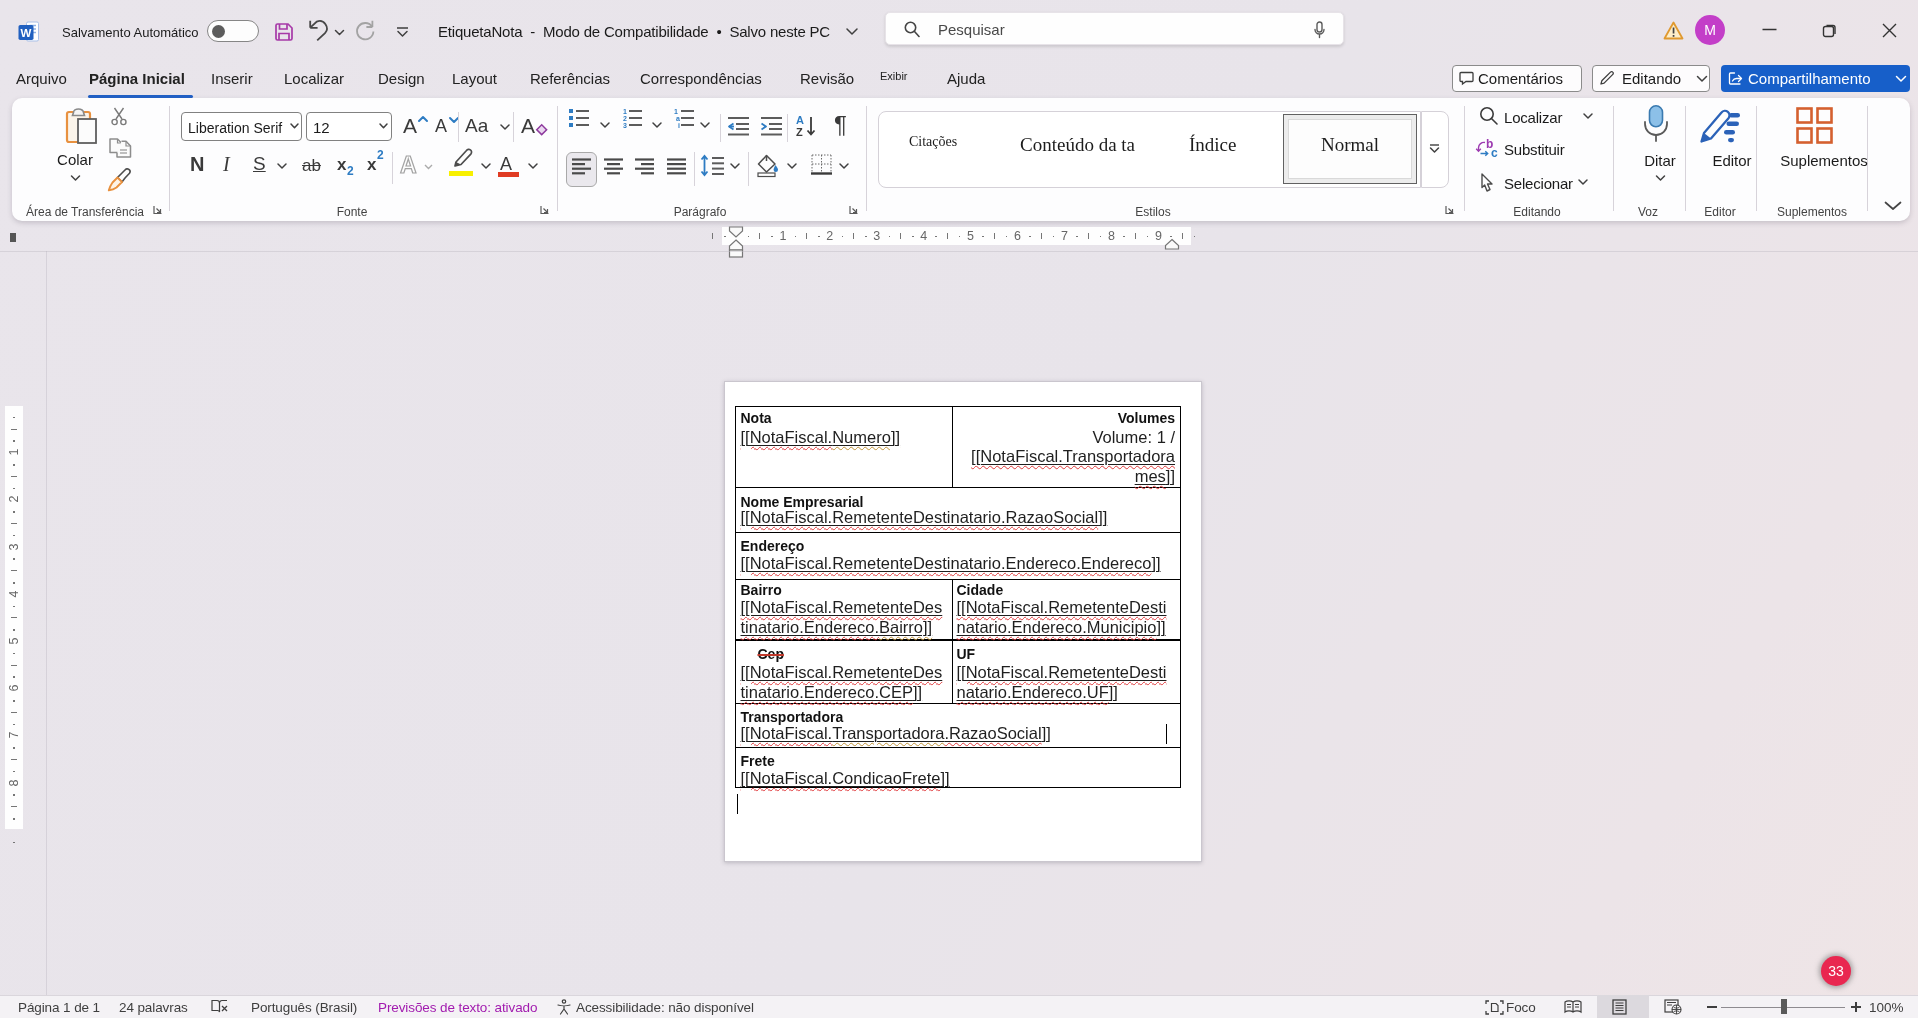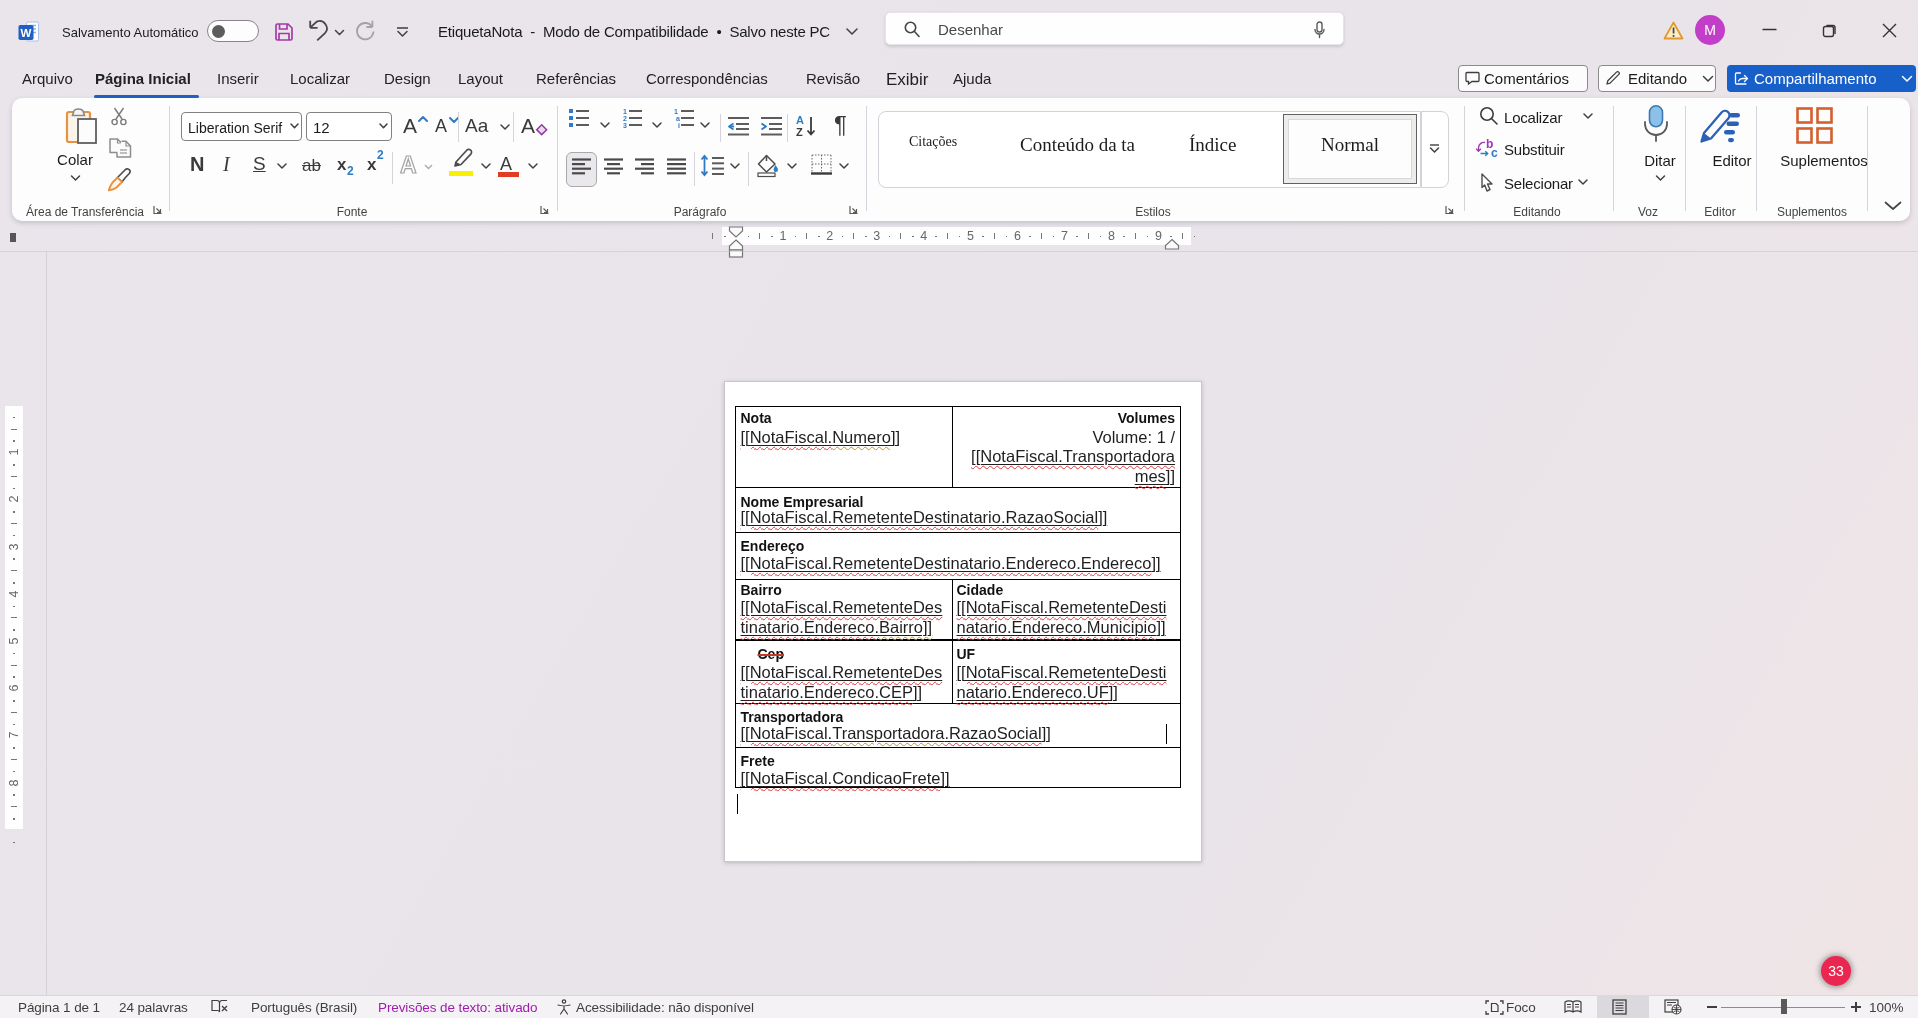--- a/index.html
+++ b/index.html
@@ -47,21 +47,21 @@
     </svg>
 <div class="ab txt" style="left:438px;top:23px;font-size:15px;letter-spacing:-.2px">EtiquetaNota&nbsp;&nbsp;-&nbsp;&nbsp;Modo de Compatibilidade&nbsp; •&nbsp; Salvo neste PC</div>
 <svg class="ab" style="left:845px;top:27px" width="14" height="9" viewBox="0 0 14 9">
       <path class="chev" d="M2 2 L7 7 L12 2"></path>
     </svg>
 <div class="ab" style="left:885px;top:12px;width:459px;height:33px;background:#fefefe;border:1px solid #e7e3e8;border-radius:5px;box-shadow:0 1.5px 3px rgba(0,0,0,.12)"></div>
 <svg class="ab" style="left:904px;top:21px" width="16" height="17" viewBox="0 0 16 17">
       <circle cx="6.5" cy="6.5" r="5.2" fill="none" stroke="#454545" stroke-width="1.6"></circle>
       <line x1="10.5" y1="10.5" x2="15" y2="15.5" stroke="#454545" stroke-width="1.6" stroke-linecap="round"></line>
     </svg>
-<div class="ab txt" style="left:938px;top:21px;font-size:15px;color:#494949">Desenhar</div>
+<div class="ab txt" style="left:938px;top:21px;font-size:15px;color:#494949">Pesquisar</div>
 <svg class="ab" style="left:1314px;top:21px" width="11" height="18" viewBox="0 0 11 18">
       <rect x="3" y="1" width="5" height="10" rx="2.5" fill="none" stroke="#5a5a5a" stroke-width="1.4"></rect>
       <path d="M1 8.5 A4.5 4.5 0 0 0 10 8.5 M5.5 13 V16.5" fill="none" stroke="#5a5a5a" stroke-width="1.4" stroke-linecap="round"></path>
     </svg>
 <svg class="ab" style="left:1663px;top:21px" width="21" height="19" viewBox="0 0 21 19">
       <path d="M10.5 1.5 L19.5 17.5 H1.5 Z" fill="#fdeeca" stroke="#e0992f" stroke-width="1.8" stroke-linejoin="round"></path>
       <rect x="9.7" y="6.5" width="1.7" height="6" fill="#444"></rect>
       <rect x="9.7" y="14" width="1.7" height="1.8" fill="#444"></rect>
     </svg>
 <div class="ab" style="left:1695px;top:15px;width:30px;height:30px;border-radius:50%;background:#c33ec8"></div>
@@ -70,31 +70,31 @@
       <line x1="0.5" y1="1.5" x2="14.5" y2="1.5" stroke="#333" stroke-width="1.5"></line>
     </svg>
 <svg class="ab" style="left:1822px;top:22px" width="16" height="16" viewBox="0 0 16 16">
       <path d="M4.5 3.5 H11 A2 2 0 0 1 13 5.5 V12" fill="none" stroke="#333" stroke-width="1.4"></path>
       <rect x="1.5" y="4.5" width="10" height="10" rx="2" fill="none" stroke="#333" stroke-width="1.4"></rect>
     </svg>
 <svg class="ab" style="left:1882px;top:23px" width="15" height="15" viewBox="0 0 15 15">
       <path d="M1 1 L14 14 M14 1 L1 14" stroke="#333" stroke-width="1.4"></path>
     </svg>
 </div>
-<div class="ab" style="left:12px;top:62px;width:1802px;height:36px">
+<div class="ab" style="left:6px;top:62px;width:1802px;height:36px">
 <div class="ab txt" style="left:10px;top:8px;font-size:15px;font-weight:400;color:#222">Arquivo</div>
 <div class="ab txt" style="left:83px;top:8px;font-size:15px;font-weight:700;color:#222">Página Inicial</div>
 <div class="ab txt" style="left:205px;top:8px;font-size:15px;font-weight:400;color:#222">Inserir</div>
 <div class="ab txt" style="left:278px;top:8px;font-size:15px;font-weight:400;color:#222">Localizar</div>
 <div class="ab txt" style="left:372px;top:8px;font-size:15px;font-weight:400;color:#222">Design</div>
 <div class="ab txt" style="left:446px;top:8px;font-size:15px;font-weight:400;color:#222">Layout</div>
 <div class="ab txt" style="left:524px;top:8px;font-size:15px;font-weight:400;color:#222">Referências</div>
 <div class="ab txt" style="left:634px;top:8px;font-size:15px;font-weight:400;color:#222">Correspondências</div>
 <div class="ab txt" style="left:794px;top:8px;font-size:15px;font-weight:400;color:#222">Revisão</div>
-<div class="ab txt" style="left:874px;top:8px;font-size:17px;font-weight:400;color:#222">Exibir</div>
+<div class="ab txt" style="left:874px;top:8px;font-size:11px;font-weight:400;color:#222">Exibir</div>
 <div class="ab txt" style="left:941px;top:8px;font-size:15px;font-weight:400;color:#222">Ajuda</div>
 <div class="ab" style="left:82px;top:33px;width:105px;height:3px;border-radius:2px;background:#2160c6"></div>
 <div class="ab" style="left:1446px;top:3px;width:130px;height:27px;border:1px solid #8b8b8b;border-radius:4px;background:#fdfcfd"></div>
 <svg class="ab" style="left:1453px;top:9px" width="15" height="14" viewBox="0 0 15 14">
       <path d="M2 1.5 H13 A1 1 0 0 1 14 2.5 V9.5 A1 1 0 0 1 13 10.5 H7 L3.5 13 V10.5 H2 A1 1 0 0 1 1 9.5 V2.5 A1 1 0 0 1 2 1.5 Z" fill="none" stroke="#3d3d3d" stroke-width="1.3"></path>
     </svg>
 <div class="ab txt" style="left:1472px;top:8px;font-size:15px">Comentários</div>
 <div class="ab" style="left:1586px;top:3px;width:118px;height:27px;border:1px solid #8b8b8b;border-radius:4px;background:#fdfcfd"></div>
 <svg class="ab" style="left:1593px;top:8px" width="16" height="16" viewBox="0 0 16 16">
       <path d="M2 14 L2.8 10.8 L11.5 2.1 A1.6 1.6 0 0 1 13.8 2.1 A1.6 1.6 0 0 1 13.8 4.4 L5.1 13.1 Z" fill="none" stroke="#3d3d3d" stroke-width="1.3" stroke-linejoin="round"></path>

